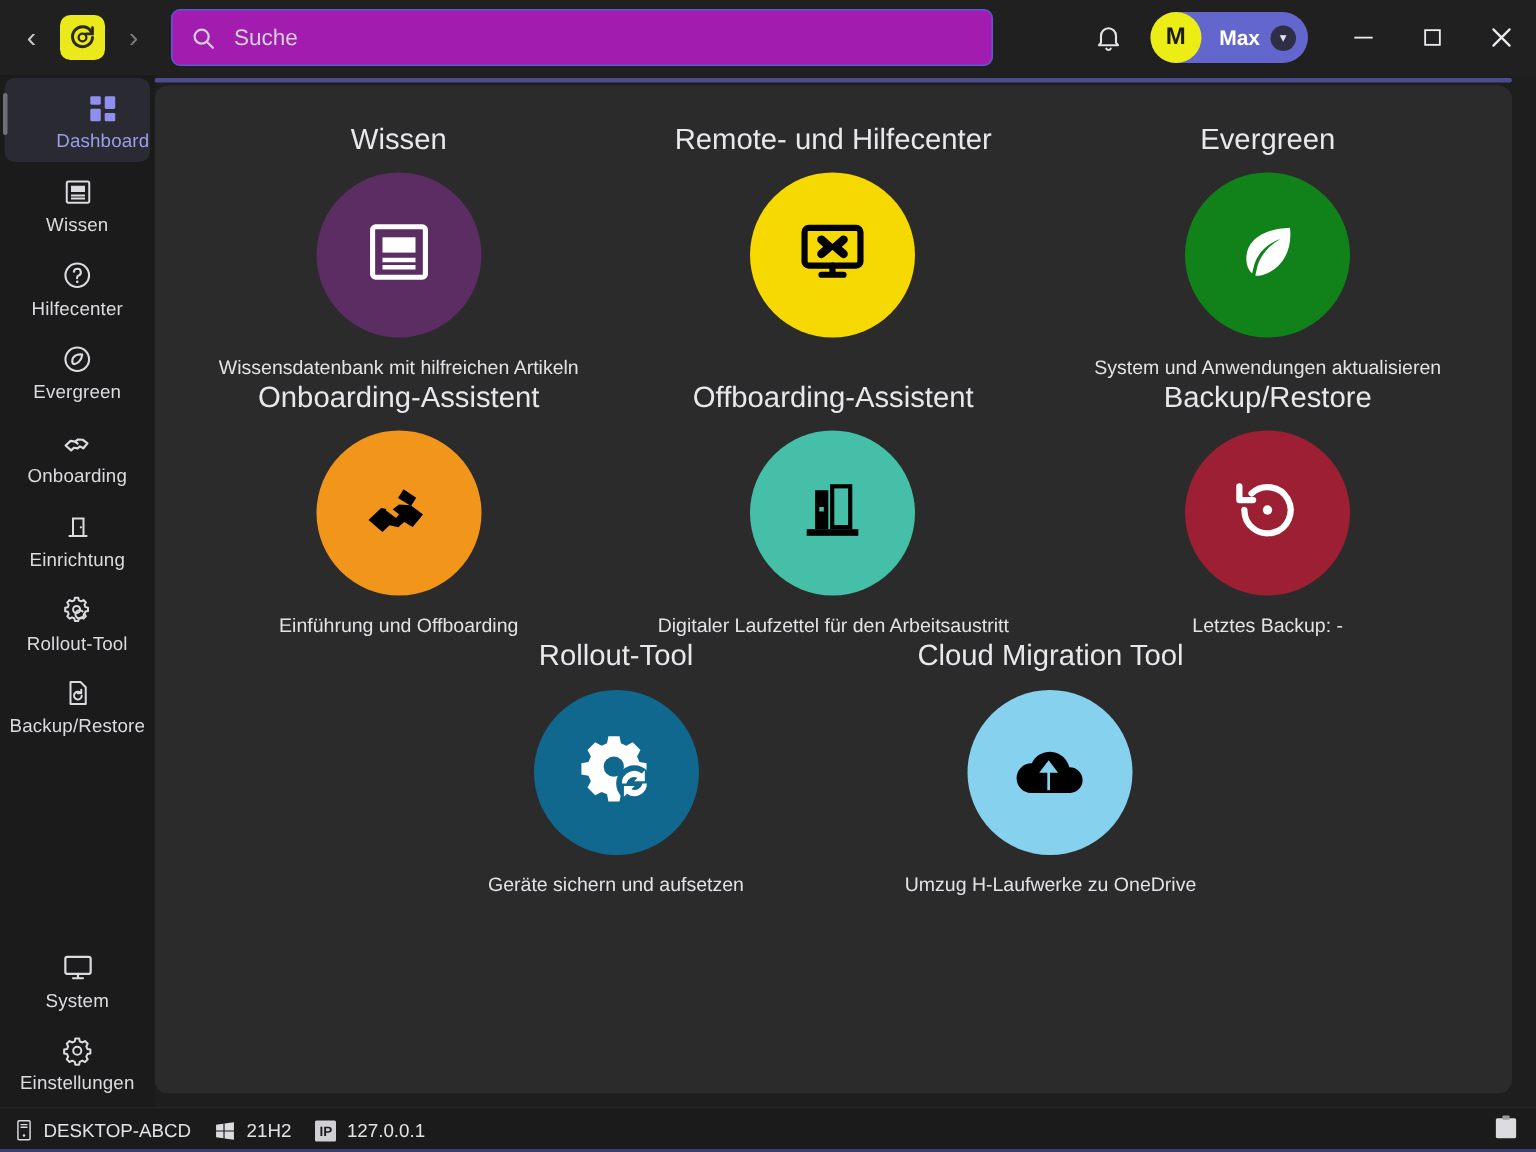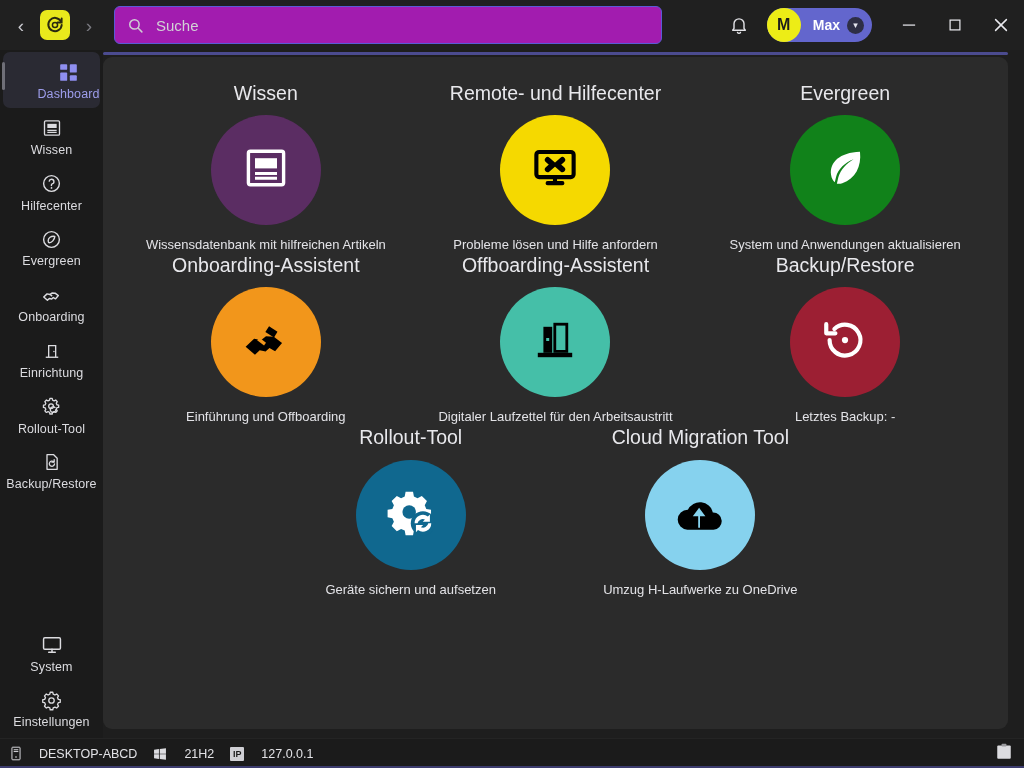--- a/index.html
+++ b/index.html
@@ -173,21 +173,21 @@
   
   .statusbar {
     height: 30px; flex: 0 0 30px;
     background: #1b1b1b;
     display: flex; align-items: center;
     padding: 0 12px 0 10px;
     color: #e2e2e6; font-size: 12.5px;
     border-top: 1px solid #242424;
   }
   .st-item { display: flex; align-items: center; margin-right: 16px; }
-  .st-item .sico { margin-right: 17px; display: flex; align-items: flex-end; }
+  .st-item .sico { margin-right: 7px; display: flex; align-items: flex-end; }
   .st-right { margin-left: auto; display: flex; align-items: center; }
   .winbadge {
     width: 14px; height: 14px; background: #cfcfd4; color: #1b1b1b;
     display:flex; align-items:center; justify-content:center;
     font-size: 9px; font-weight: bold; border-radius: 1px;
   }
   .border-bottom-accent {
     position: absolute; left: 0; bottom: 0; width: 100%; height: 2px;
     background: #3c3c6e;
   }
@@ -390,21 +390,20 @@
             <div class="tile-title">Remote- und Hilfecenter</div>
             <div class="circle" style="background:#f5d900">
               <span>
                 <svg width="52" height="52" viewBox="0 0 24 24" fill="none" stroke="#000000" stroke-width="1.9" stroke-linejoin="round">
                   <rect x="3.4" y="4.6" width="17.2" height="11.6" rx="1.3"></rect>
                   <path d="M12 16.2v2.6M8.6 19h6.8" stroke-linecap="round"></path>
                   <path d="M8.6 8.2l2.5 2.2-2.5 2.2M15.4 8.2l-2.5 2.2 2.5 2.2" stroke-width="2.6" stroke-linecap="round"></path>
                 </svg>
               </span>
             </div>
-            <div class="tile-sub">Probleme lösen und Hilfe anfordern</div>
           </div>
 
           <div class="tile">
             <div class="tile-title">Evergreen</div>
             <div class="circle" style="background:#11821a">
               <span>
                 <svg width="50" height="50" viewBox="0 0 24 24" fill="#ffffff">
                   <path d="M19.2 4.2C9.4 4.6 4.6 9.2 5.3 15.2c.2 1.7 1 3 1.8 3.6l.6-2.5c1-3.8 4.3-7 8.4-8.5-3.4 2-6.2 5-7.3 8.6l-.7 3.1c.8.2 1.7.1 2.6-.2 6.2-2.1 9.3-8 8.5-15.1z"></path>
                 </svg>
               </span>

